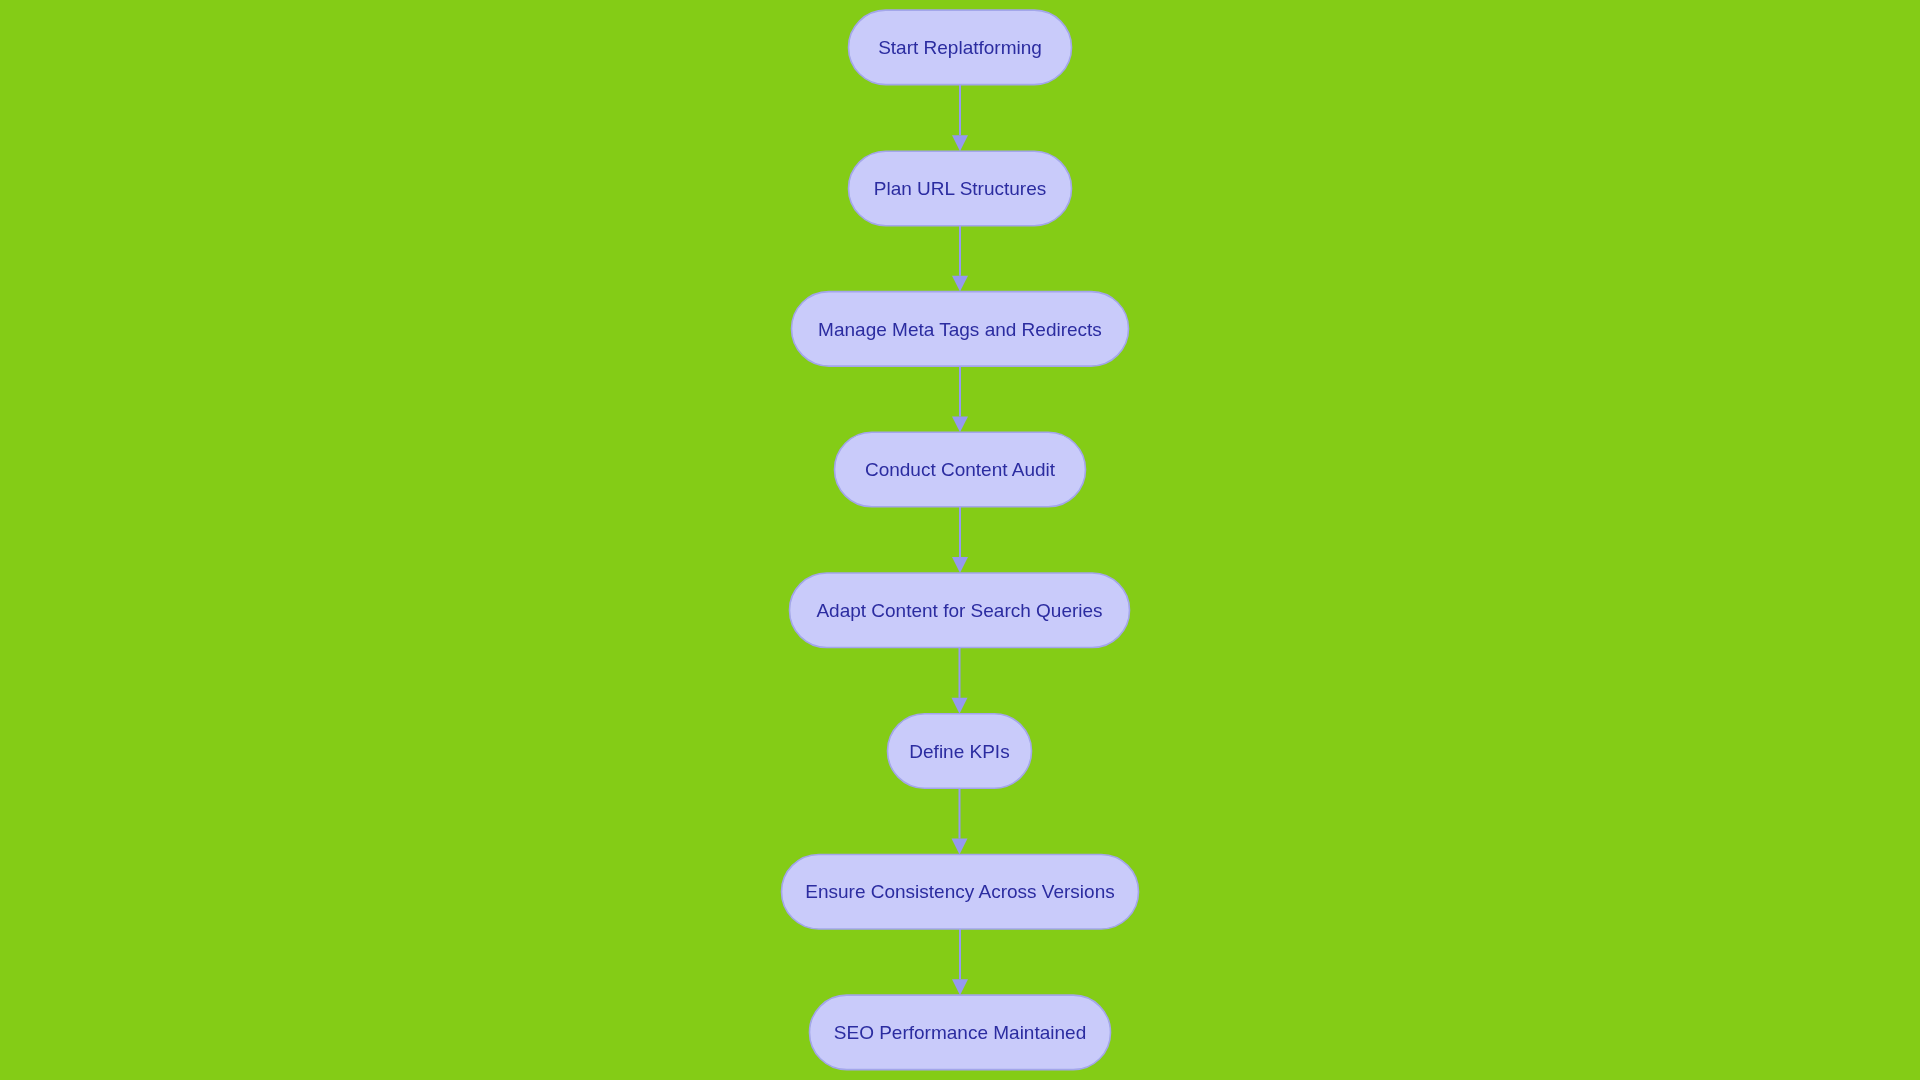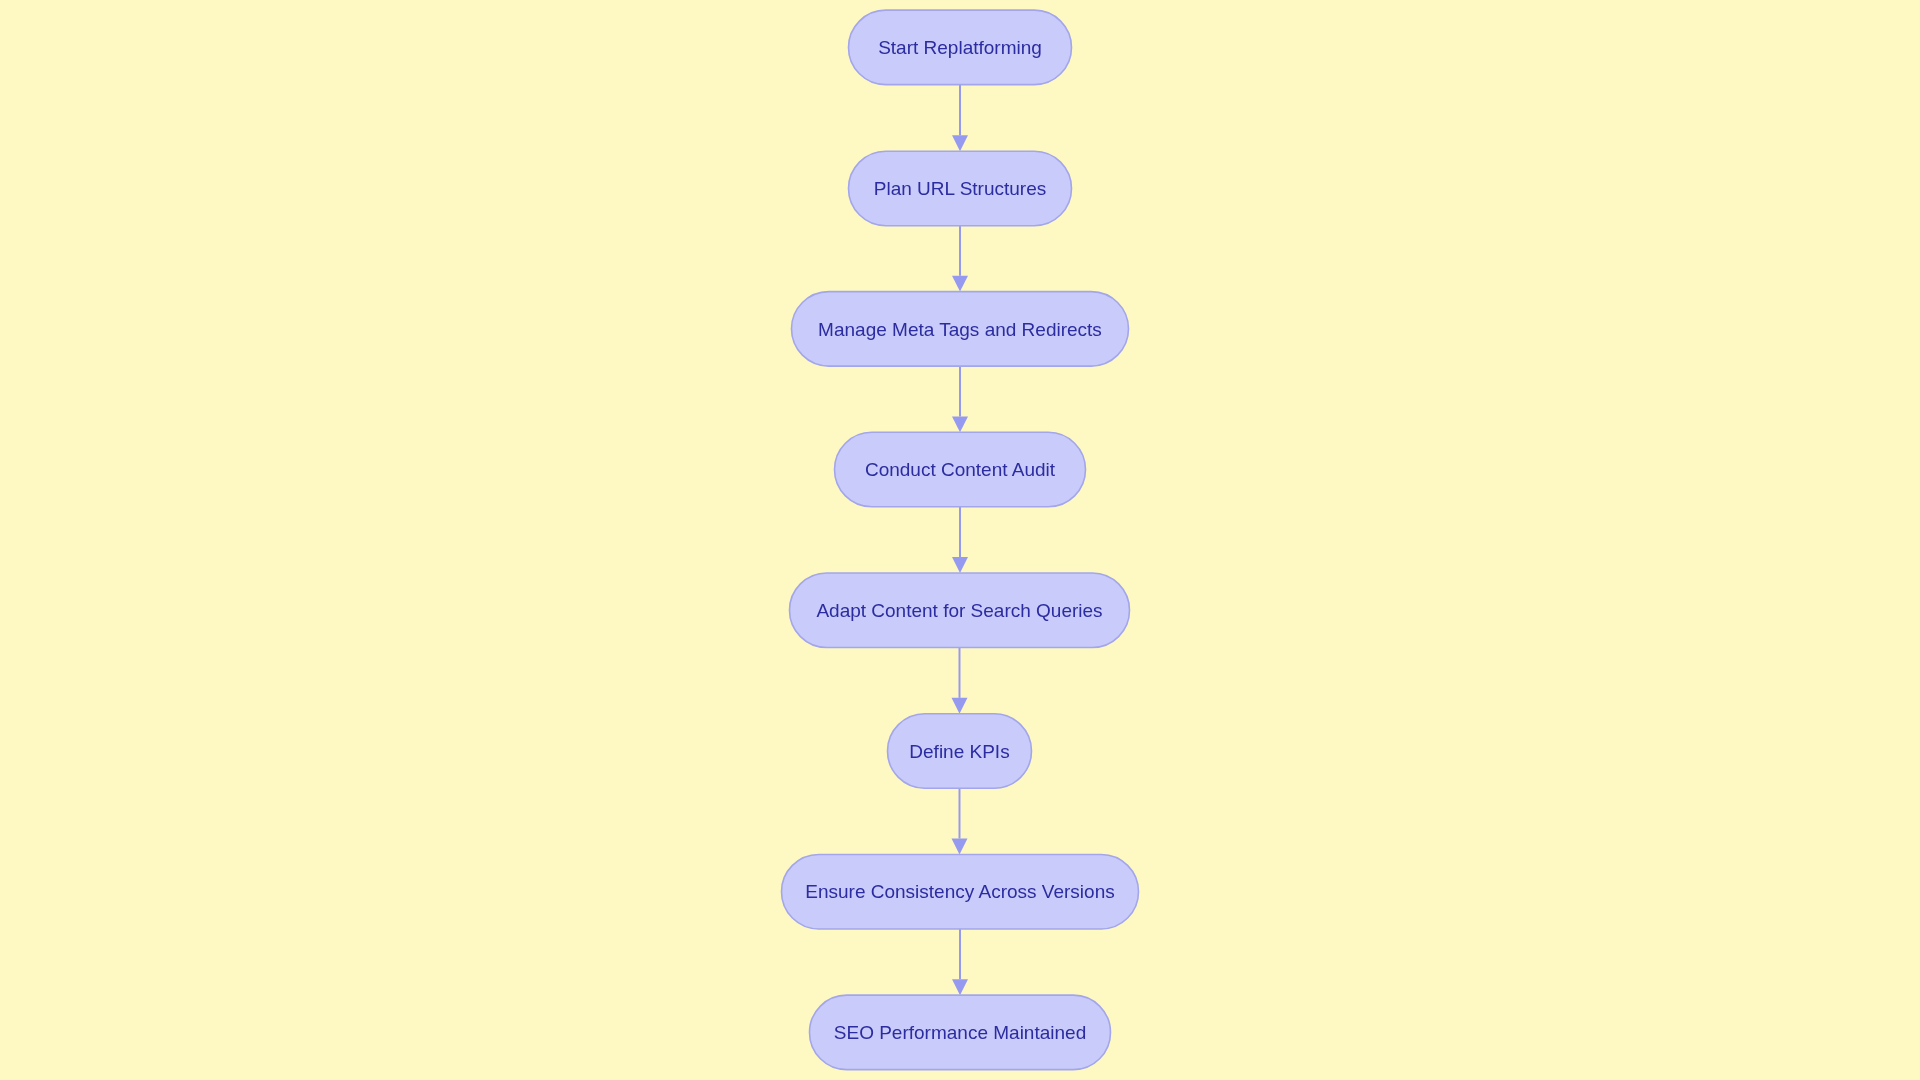--- a/index.html
+++ b/index.html
@@ -11,21 +11,21 @@
     background: #ffffff;
     overflow: hidden;
   }
   body {
     font-family: "Liberation Sans", sans-serif;
   }
   #flow-root {
     position: relative;
     width: 1920px;
     height: 1080px;
-    background: #fef9c3;
+    background: #84cc16;
     text-align: center;
   }
   #flow-svg {
     position: absolute;
     left: 0;
     top: 0;
     display: block;
     
     filter: opacity(0.999);
   }

